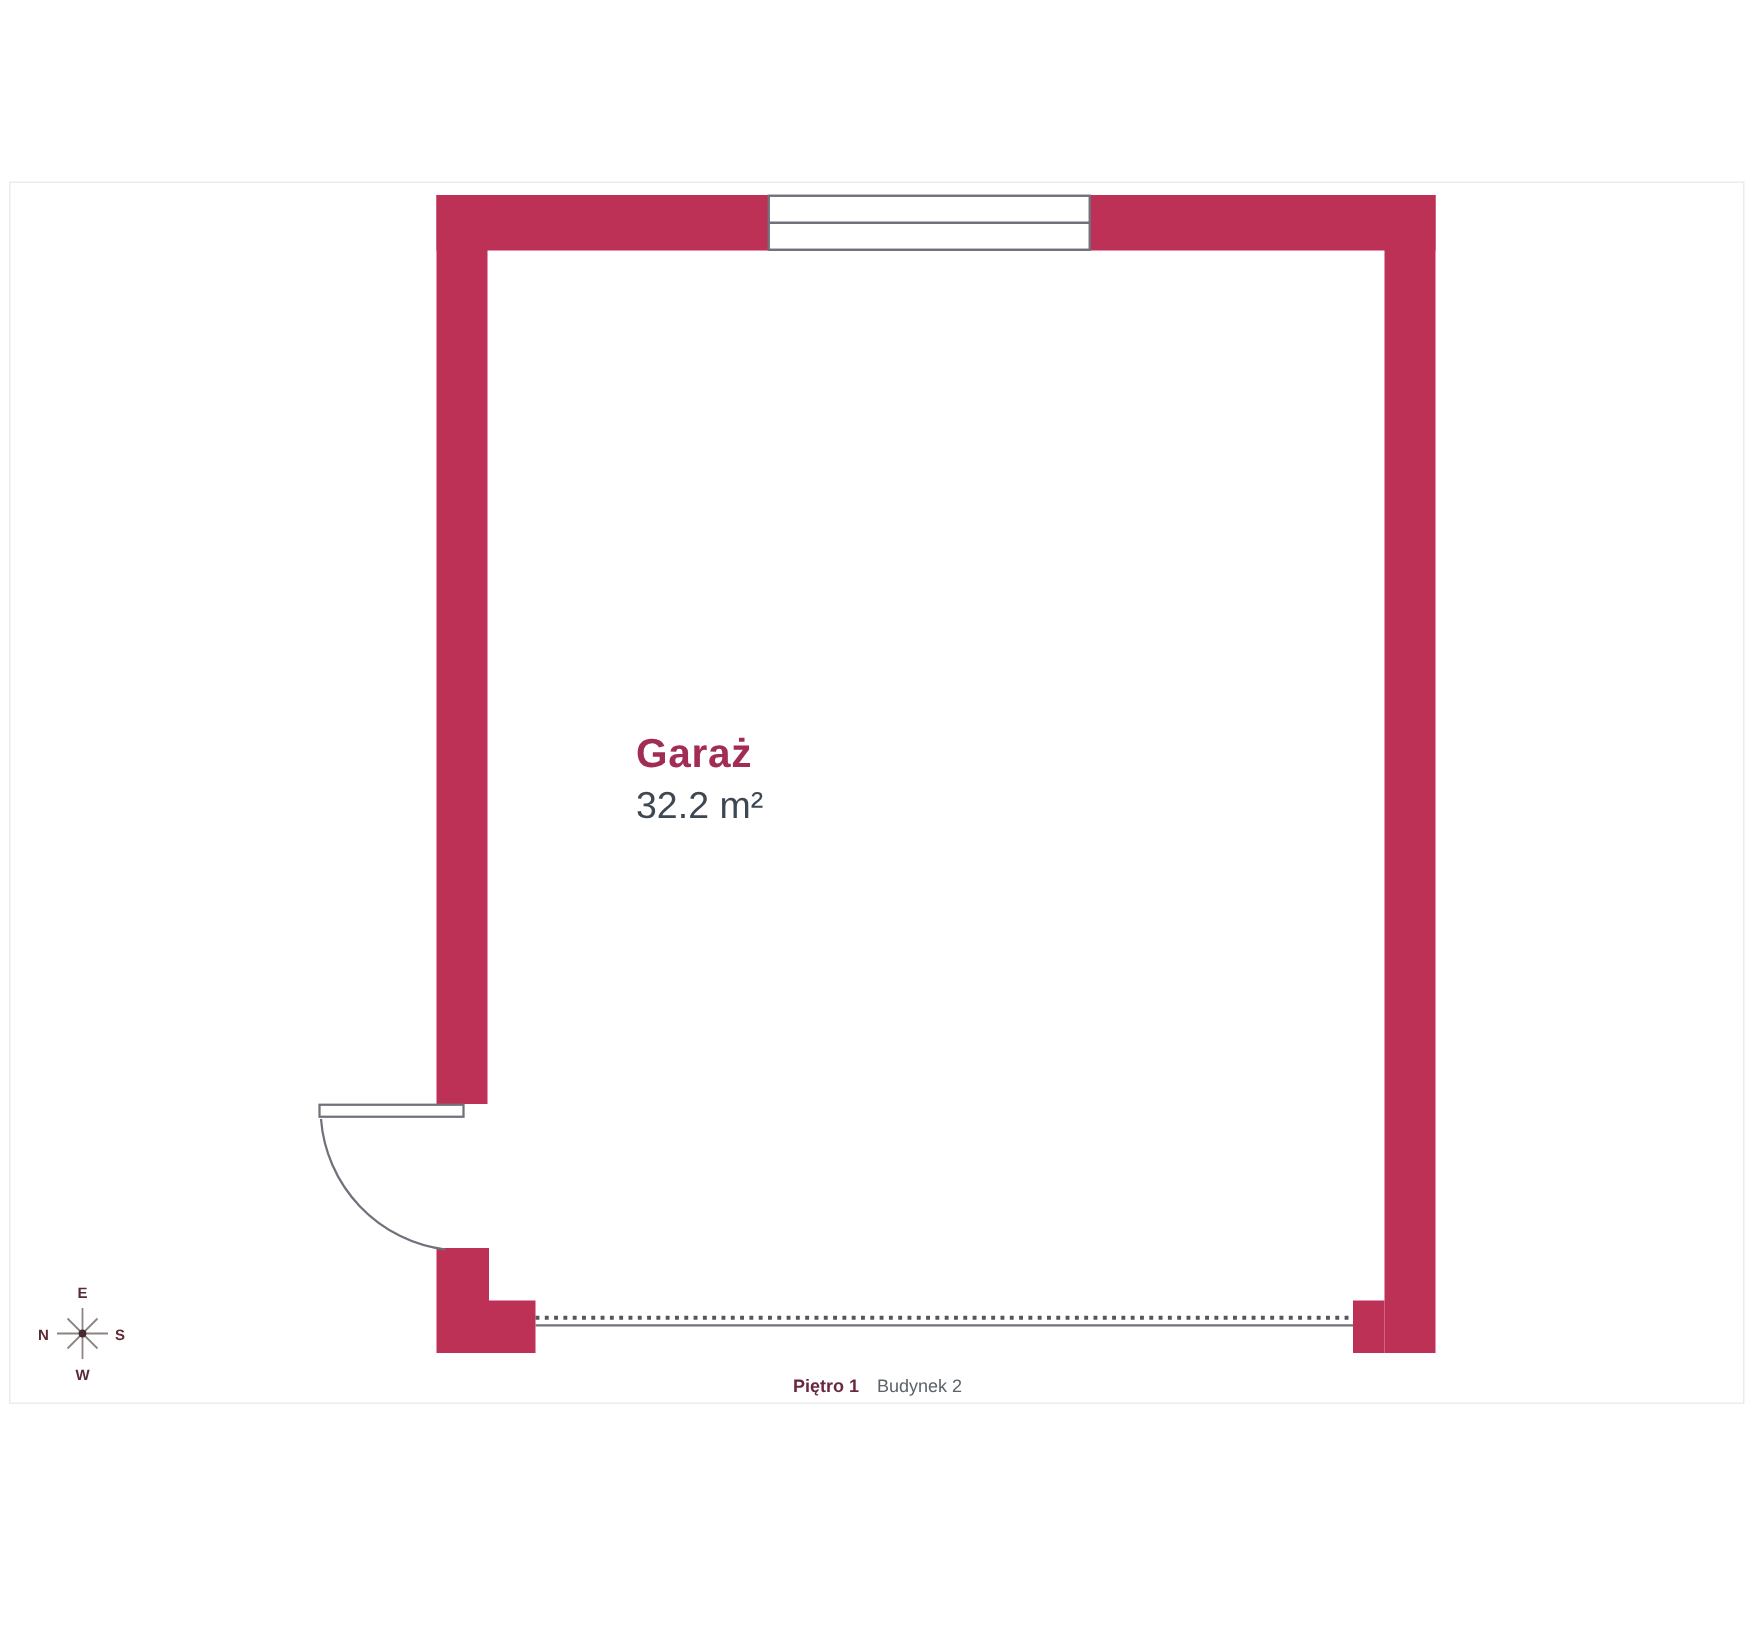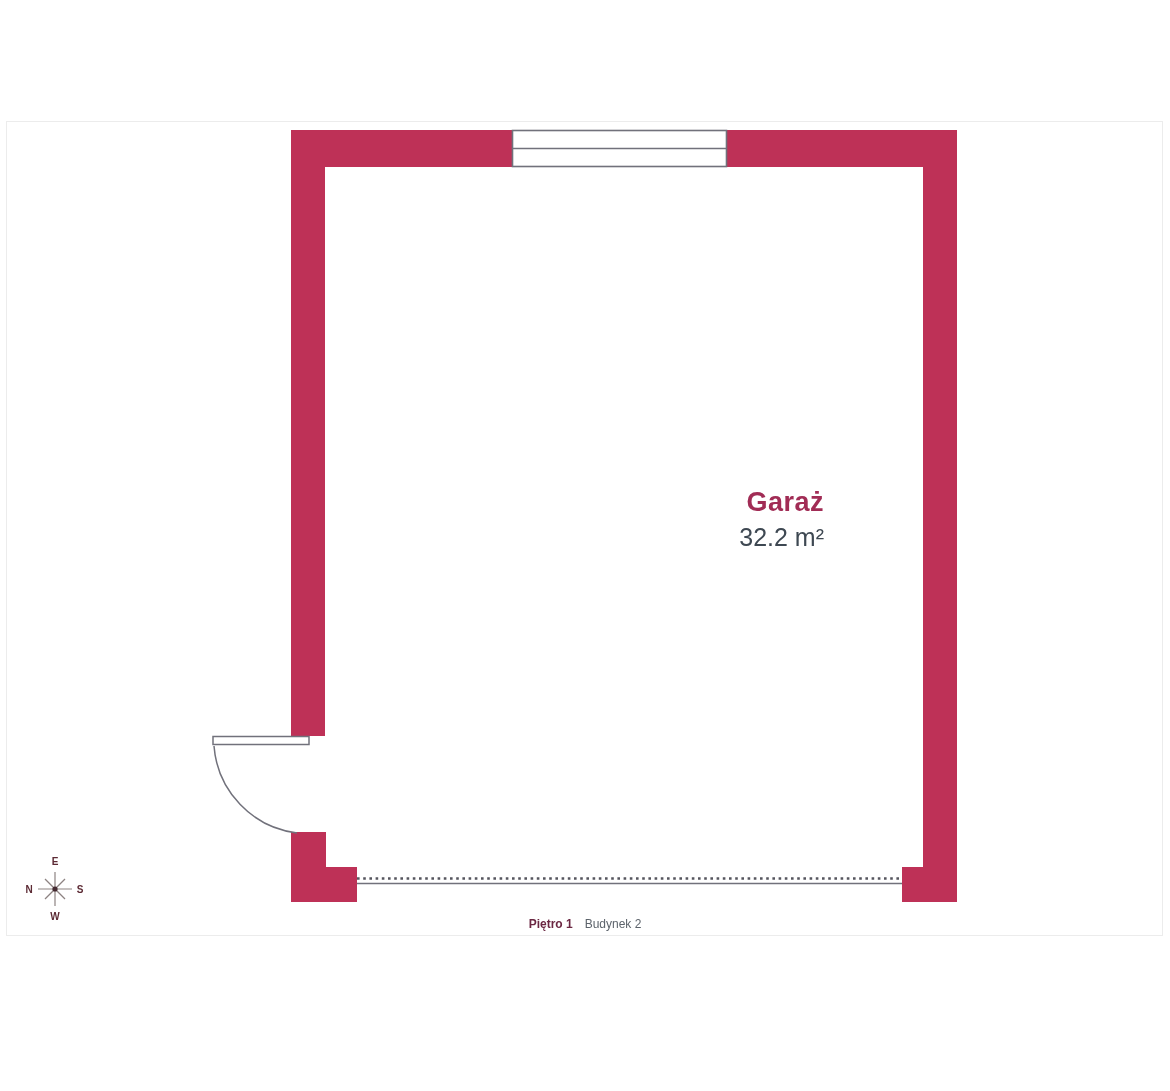--- a/index.html
+++ b/index.html
@@ -23,21 +23,21 @@
     position: absolute;
     left: 0; top: 0;
     width: 1170px; height: 1091px;
     display: block;
   }
 
   .room-label {
     position: absolute;
     left: 424px; top: 488px;
     width: 400px;
-    text-align: right;
+    text-align: left;
     pointer-events: none;
   }
   .room-name {
     font-size: 27px;
     font-weight: bold;
     letter-spacing: 0.5px;
     color: #a12c55;
     line-height: 1.1;
   }
   .room-area {

